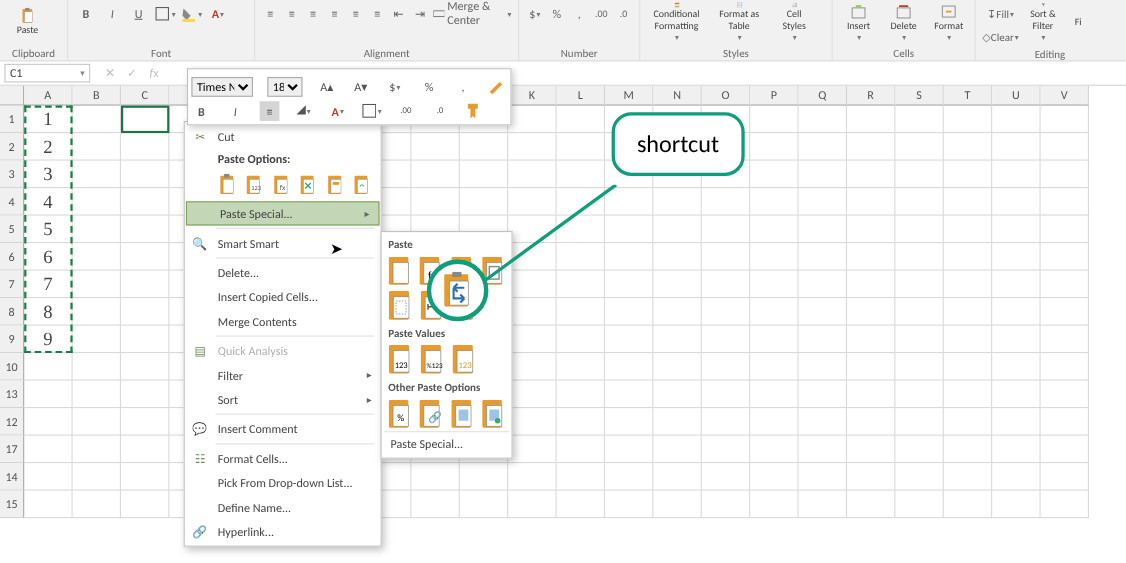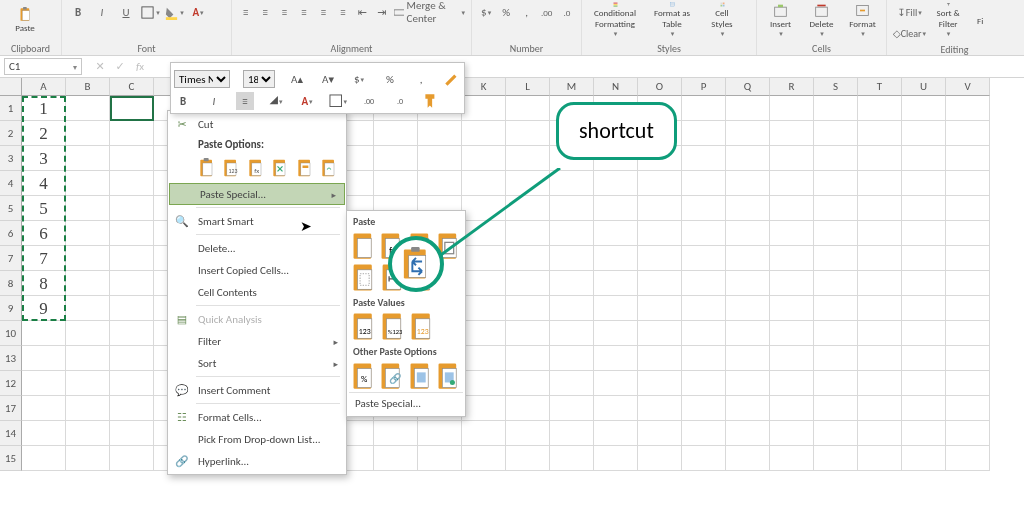--- a/index.html
+++ b/index.html
@@ -754,21 +754,21 @@
   <div class="item">
       <span class="ico"></span>
       <span>Delete...</span>
     </div>
   <div class="item">
       <span class="ico"></span>
       <span>Insert Copied Cells...</span>
     </div>
   <div class="item">
       <span class="ico"></span>
-      <span>Cell Contents</span>
+      <span>Merge Contents</span>
     </div>
   <div class="sep"></div>
   <div class="item disabled">
       <span class="ico">▤</span>
       <span>Quick Analysis</span>
     </div>
   <div class="item">
       <span class="ico"></span>
       <span>Filter</span>
       <span class="arrow">▸</span>
@@ -784,20 +784,24 @@
       <span>Insert Comment</span>
     </div>
   <div class="sep"></div>
   <div class="item">
       <span class="ico">☷</span>
       <span>Format Cells...</span>
     </div>
   <div class="item">
       <span class="ico"></span>
       <span>Pick From Drop-down List...</span>
+    </div>
+  <div class="item">
+      <span class="ico"></span>
+      <span>Define Name...</span>
     </div>
   <div class="item">
       <span class="ico">🔗</span>
       <span>Hyperlink...</span>
     </div>
 
 </div>
 
 <div class="submenu">
   <div class="hdr">Paste</div>

